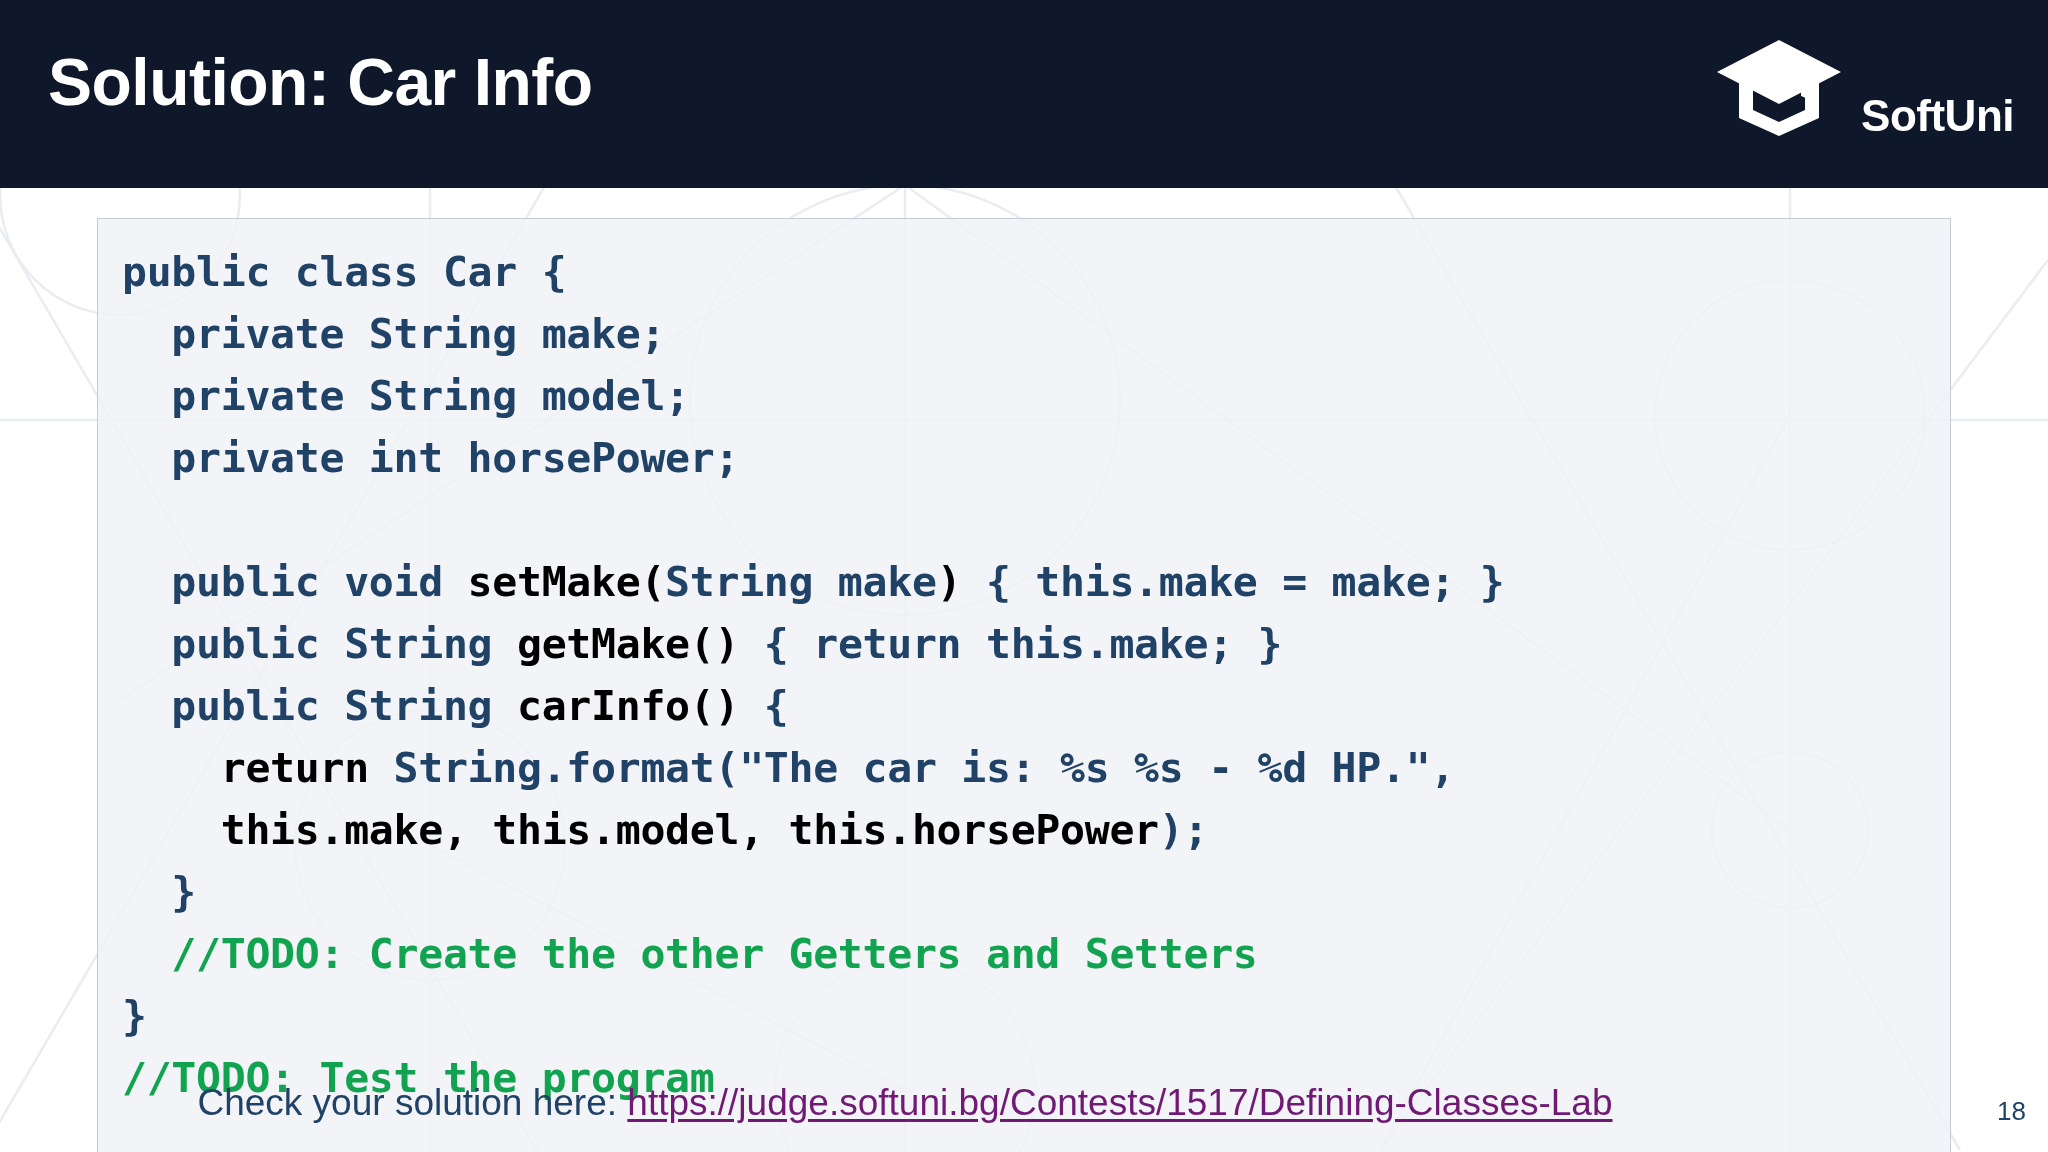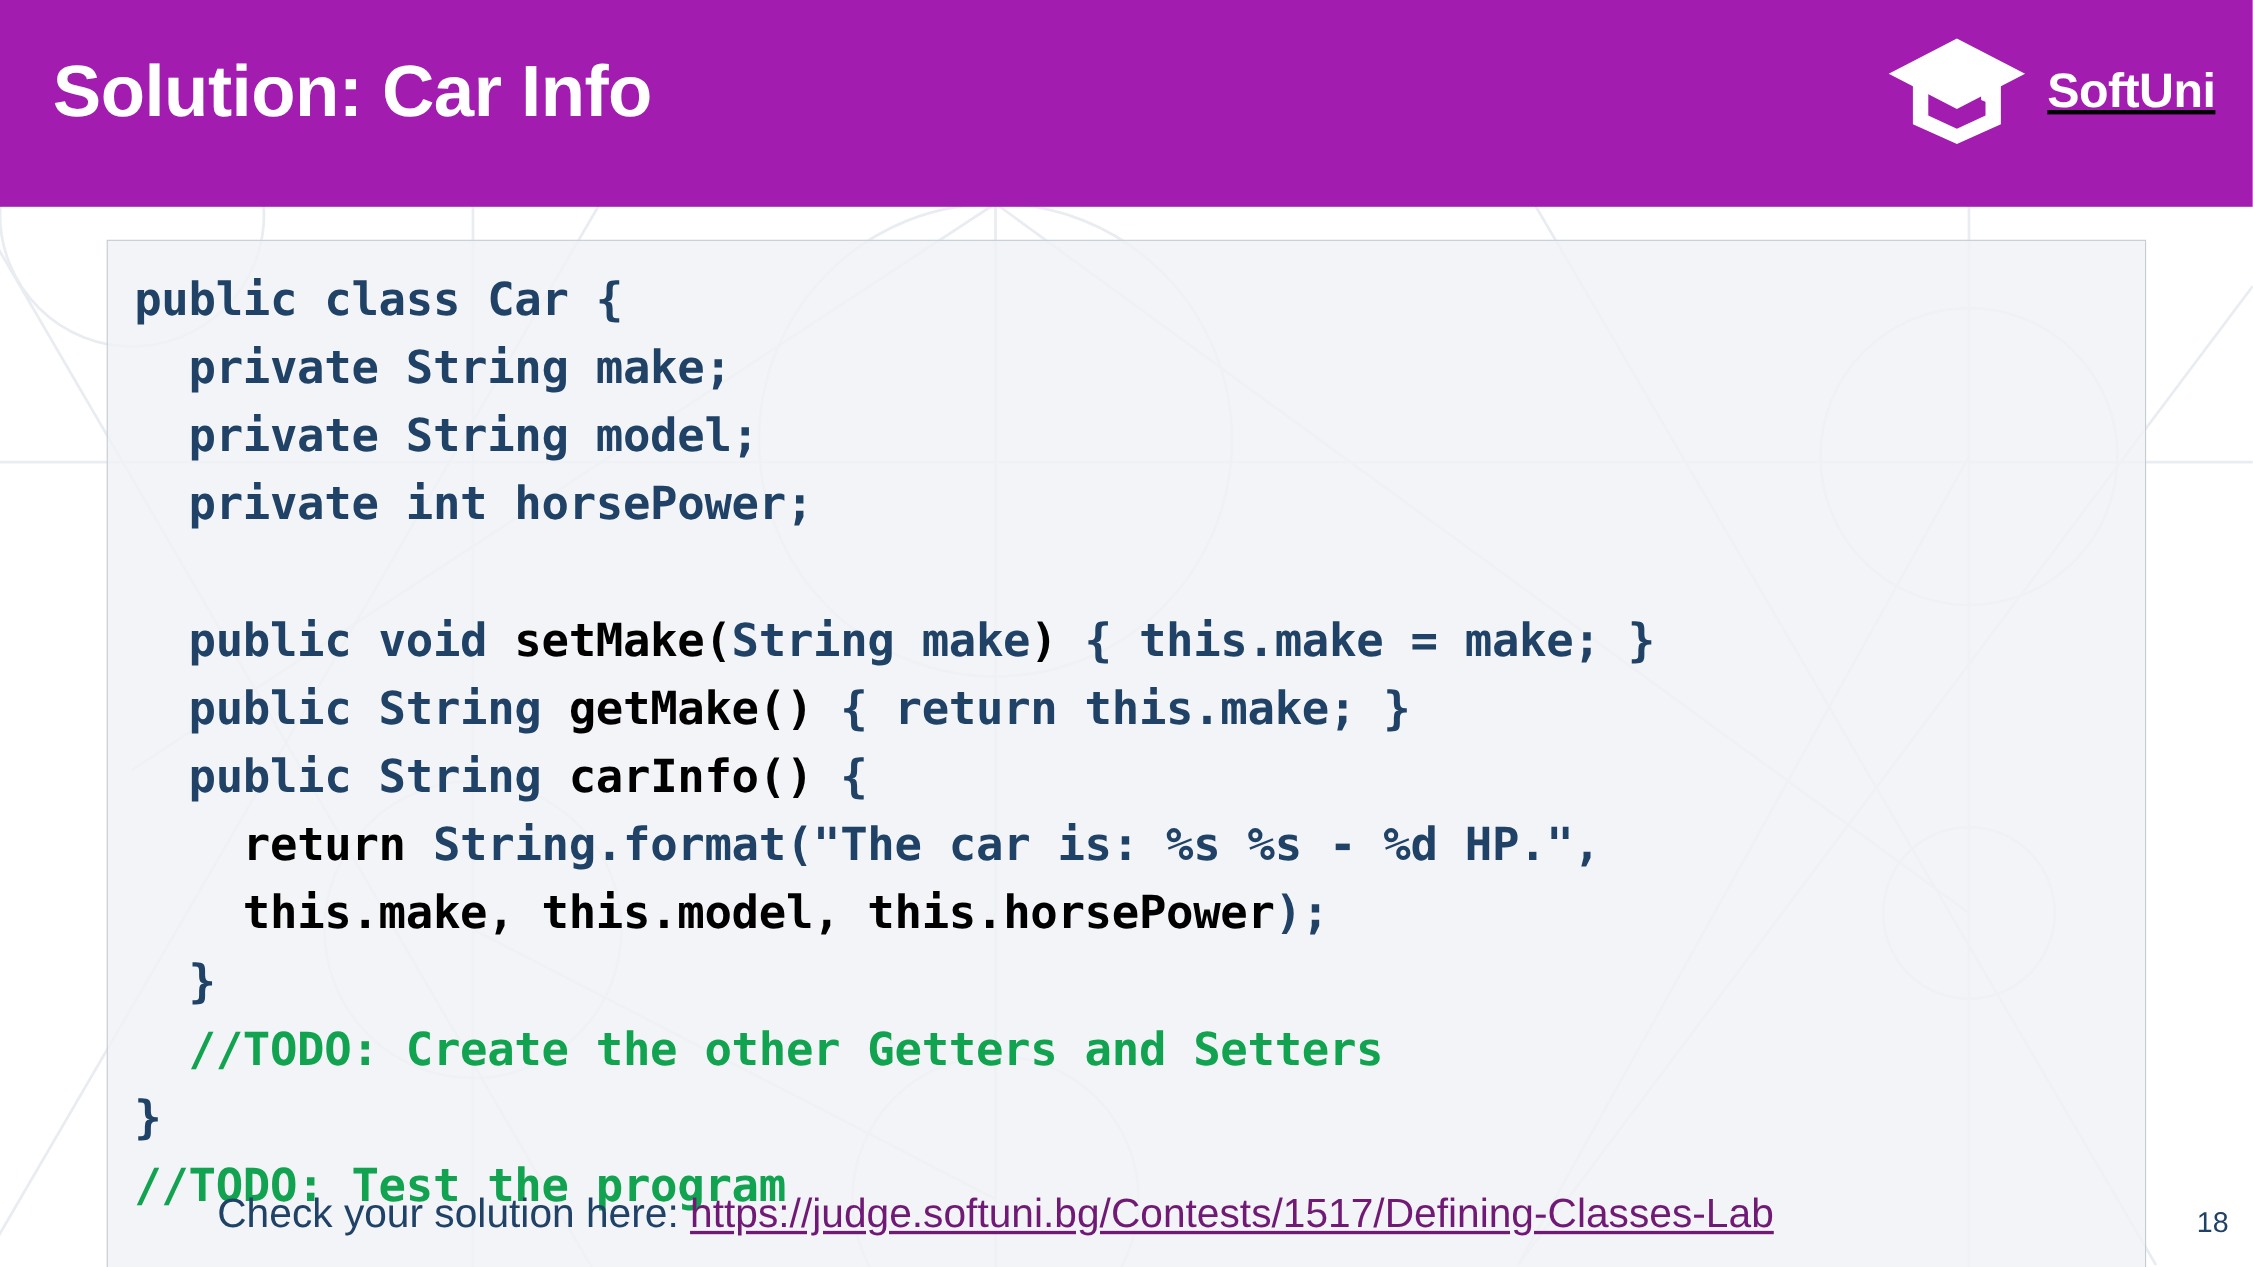--- a/index.html
+++ b/index.html
@@ -33,44 +33,43 @@
     z-index: 0;
     pointer-events: none;
   }
 
   
   .header {
     position: absolute;
     left: 0; top: 0;
     width: 2048px;
     height: 188px;
-    background: #a21caf;
+    background: #0f172a;
     z-index: 5;
   }
   .header-title {
     position: absolute;
     left: 48px;
     top: 44px;
     font-size: 66px;
     font-weight: bold;
     color: #ffffff;
     letter-spacing: -0.5px;
     white-space: nowrap;
     font-family: "Liberation Sans", sans-serif;
   }
 
   .logo-wrap {
     position: absolute;
     right: 34px;
     top: 28px;
     height: 110px;
     display: flex;
-    align-items: center;
+    align-items: flex-end;
     gap: 18px;
-    text-decoration: underline;
   }
   .logo-mark { width: 128px; height: 100px; display:block; }
   .logo-text {
     color: #ffffff;
     font-size: 44px;
     font-weight: bold;
     line-height: 0.99;
     letter-spacing: -0.5px;
     font-family: "Liberation Sans", sans-serif;
   }

